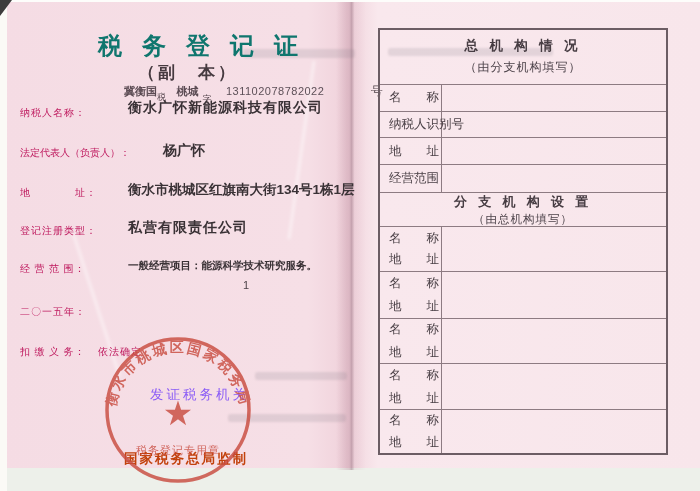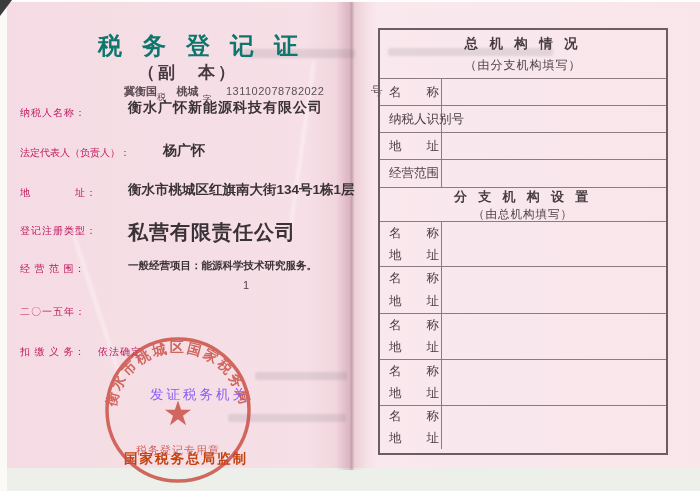--- a/index.html
+++ b/index.html
@@ -94,21 +94,21 @@
   <div class="flabel" style="top:106px;">纳税人名称：</div>
   <div class="fvalue" style="left:128px;top:99px;font-size:14px;letter-spacing:1px;">衡水广怀新能源科技有限公司</div>
 
   <div class="flabel" style="top:146px;letter-spacing:0;">法定代表人（负责人）：</div>
   <div class="fvalue" style="left:163px;top:142px;font-size:14px;">杨广怀</div>
 
   <div class="flabel" style="top:186px;">地　　　　址：</div>
   <div class="fvalue" style="left:128px;top:181px;font-size:13.5px;">衡水市桃城区红旗南大街134号1栋1层</div>
 
   <div class="flabel" style="top:224px;">登记注册类型：</div>
-  <div class="fvalue" style="left:128px;top:219px;font-size:20px;letter-spacing:1px;">私营有限责任公司</div>
+  <div class="fvalue" style="left:128px;top:219px;font-size:14px;letter-spacing:1px;">私营有限责任公司</div>
 
   <div class="flabel" style="top:262px;text-align:right;">经 营 范 围：</div>
   <div class="fvalue" style="left:128px;top:259px;font-size:10.5px;">一般经营项目：能源科学技术研究服务。</div>
   <div class="fvalue" style="left:243px;top:279px;font-size:11px;font-weight:normal;color:#4c4248;">1</div>
 
   <div class="flabel" style="top:305px;">二〇一五年：</div>
 
   <div class="flabel" style="top:345px;">扣 缴 义 务：</div>
   <div class="flabel" style="left:98px;top:345px;">依法确定</div>
 
@@ -120,21 +120,21 @@
     <path id="arcpath" d="M 23 112 A 63 63 0 1 1 137 112" fill="none"></path>
     <text font-size="14" fill="#c94c40" letter-spacing="2.5" font-family="Liberation Serif, DejaVu Serif, serif" font-weight="bold">
       <textPath href="#arcpath" startOffset="50%" text-anchor="middle">衡水市桃城区国家税务局</textPath>
     </text>
     <text x="80" y="95" text-anchor="middle" font-size="34" fill="#c94c40">★</text>
     <text x="80" y="124" text-anchor="middle" font-size="11" fill="#c94c40" letter-spacing="1" font-family="Liberation Serif, DejaVu Serif, serif">税务登记专用章</text>
   </svg>
 
   <div id="table">
 
-    <div class="sec-head" style="height:49px;">
+    <div class="sec-head" style="height:55px;">
       <div class="sec-title">总 机 构 情 况</div>
       <div class="sec-sub">（由分支机构填写）</div>
     </div>
 
     <div class="trow" style="height:27px;">
       <div class="tlabel">名　　称</div>
       <div class="tval"></div>
     </div>
     <div class="trow" style="height:27px;">
       <div class="tlabel">纳税人识别号</div>

